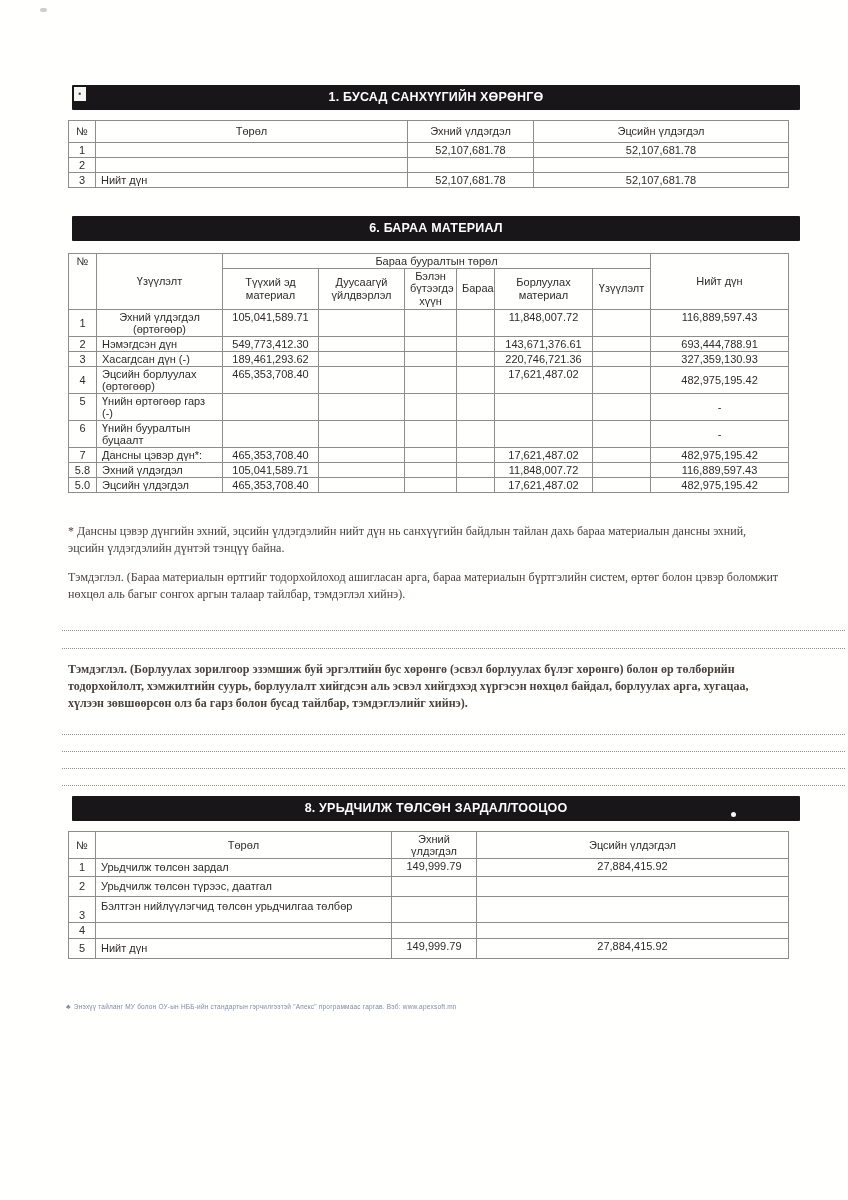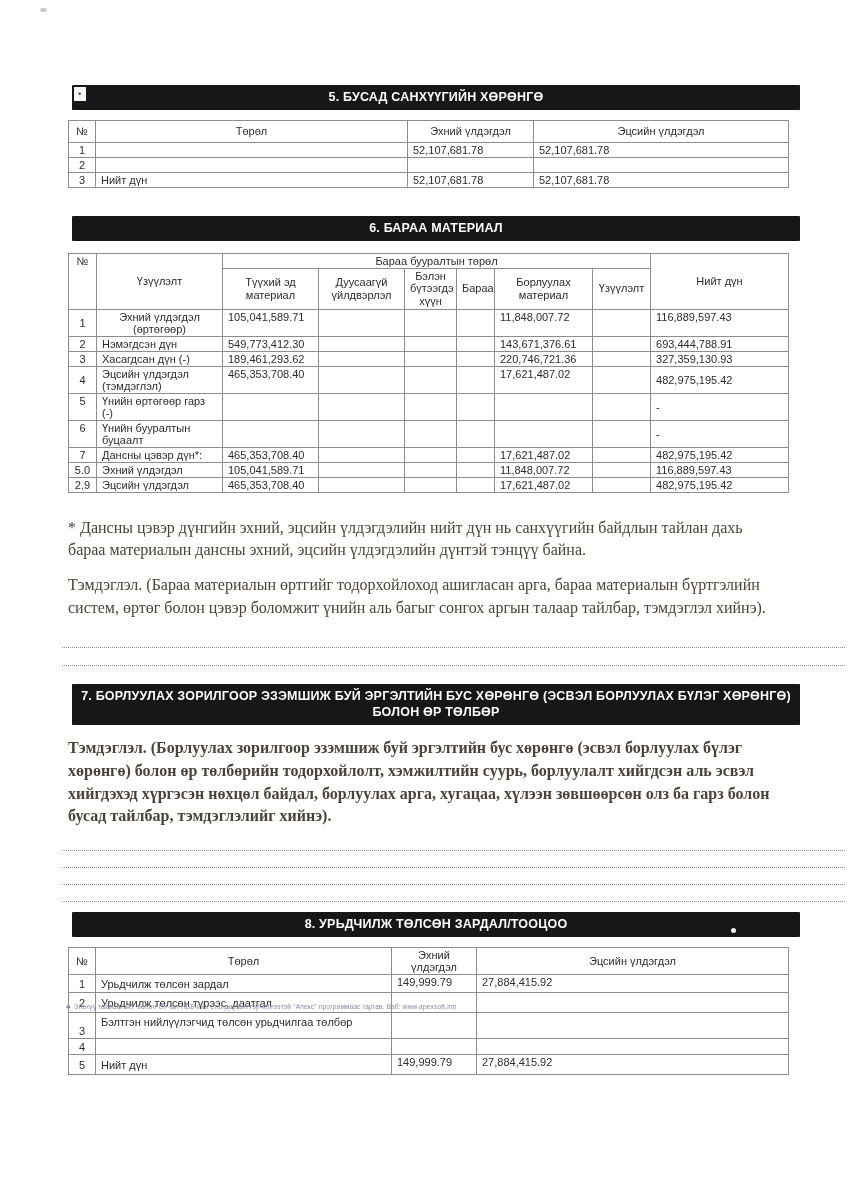--- a/index.html
+++ b/index.html
@@ -18,53 +18,53 @@
   .bar7{margin-top:18px;}
   .bar8{margin-top:10px;}
 
   table{border-collapse:collapse;margin-left:68px;width:720px;font-size:11px;color:#2e2c2a;table-layout:fixed;}
   td,th{border:1px solid #8d8d8b;padding:1px 5px;font-weight:normal;vertical-align:middle;
         overflow:hidden;box-sizing:border-box;}
   .t5{margin-top:10px;}
   .t6{margin-top:12px;}
   .t8{margin-top:10px;}
   .ctr{text-align:center;}
-  .num{text-align:left;white-space:nowrap;}
+  .num{text-align:center;white-space:nowrap;}
   .vtop{vertical-align:top;}
   .hrow td{height:22px;text-align:center;}
   .r15 td{height:15px;}
   .r26 td{height:26px;}
   .subhead td{height:36px;text-align:center;line-height:1.15;}
   .t8 .hrow td{height:24px;}
   .t8 .ra td{height:18px;}
   .t8 .rb td{height:20px;}
   .t8 .rc td{height:26px;vertical-align:top;padding-top:3px;}
   .t8 .rd td{height:16px;}
 
-  .note{margin:24px 0 0 68px;width:716px;font-family:"Liberation Serif",serif;font-size:16px;
+  .note{margin:30px 0 0 68px;width:716px;font-family:"Liberation Serif",serif;font-size:12px;
         color:#4a423d;line-height:1.42;}
   .note7{margin-top:12px;font-weight:bold;}
 
   .dotgroup1{margin-top:10px;}
   .dotline{margin-left:62px;width:783px;height:16px;border-bottom:1px dotted #8f8f8f;}
   .dotgroup1 .dotline{height:17px;}
 
   .footer{position:absolute;left:66px;top:1003px;font-size:6.5px;color:#8289a6;letter-spacing:.2px;
           display:flex;align-items:center;gap:3px;}
   .footer .logo{font-size:7px;color:#7d84a3;}
 </style>
 </head>
 <body>
 
 <div class="page">
   <div class="speck"></div>
 
   <div class="bar bar5">
     <span class="notch">▪</span>
-    <span>5. БУСАД САНХҮҮГИЙН ХӨРӨНГӨ</span>
+    <span>1. БУСАД САНХҮҮГИЙН ХӨРӨНГӨ</span>
   </div>
 
   <table class="t5">
     <colgroup>
         <col style="width:27px">
         <col style="width:312px">
         <col style="width:126px">
         <col style="width:255px">
       </colgroup>
     <tbody>
@@ -154,21 +154,21 @@
       <td class="num">189,461,293.62</td>
       <td></td>
       <td></td>
       <td></td>
       <td class="num">220,746,721.36</td>
       <td></td>
       <td class="num">327,359,130.93</td>
     </tr>
     <tr class="r26">
       <td class="ctr">4</td>
-      <td>Эцсийн үлдэгдэл (тэмдэглэл)</td>
+      <td>Эцсийн борлуулах (өртөгөөр)</td>
       <td class="num vtop">465,353,708.40</td>
       <td></td>
       <td></td>
       <td></td>
       <td class="num vtop">17,621,487.02</td>
       <td></td>
       <td class="num">482,975,195.42</td>
     </tr>
     <tr class="r26">
       <td class="ctr vtop">5</td>
@@ -197,55 +197,52 @@
       <td>Дансны цэвэр дүн*:</td>
       <td class="num">465,353,708.40</td>
       <td></td>
       <td></td>
       <td></td>
       <td class="num">17,621,487.02</td>
       <td></td>
       <td class="num">482,975,195.42</td>
     </tr>
     <tr class="r15">
-      <td class="ctr">5.0</td>
+      <td class="ctr">5.8</td>
       <td>Эхний үлдэгдэл</td>
       <td class="num">105,041,589.71</td>
       <td></td>
       <td></td>
       <td></td>
       <td class="num">11,848,007.72</td>
       <td></td>
       <td class="num">116,889,597.43</td>
     </tr>
     <tr class="r15">
-      <td class="ctr">2.9</td>
+      <td class="ctr">5.0</td>
       <td>Эцсийн үлдэгдэл</td>
       <td class="num">465,353,708.40</td>
       <td></td>
       <td></td>
       <td></td>
       <td class="num">17,621,487.02</td>
       <td></td>
       <td class="num">482,975,195.42</td>
     </tr>
   </tbody>
     </table>
 
   <p class="note">* Дансны цэвэр дүнгийн  эхний, эцсийн үлдэгдэлийн нийт дүн нь санхүүгийн байдлын тайлан дахь бараа материалын дансны эхний, эцсийн үлдэгдэлийн дүнтэй тэнцүү байна.</p>
-  <p class="note" style="margin-top:12px">Тэмдэглэл. (Бараа материалын өртгийг тодорхойлоход ашигласан арга, бараа материалын бүртгэлийн систем, өртөг болон цэвэр боломжит үнийн аль багыг сонгох аргын талаар тайлбар, тэмдэглэл хийнэ).</p>
+  <p class="note" style="margin-top:12px">Тэмдэглэл. (Бараа материалын өртгийг тодорхойлоход ашигласан арга, бараа материалын бүртгэлийн систем, өртөг болон цэвэр боломжит нөхцөл аль багыг сонгох аргын талаар тайлбар, тэмдэглэл хийнэ).</p>
 
   <div class="dotgroup1">
     <div class="dotline"></div>
     <div class="dotline"></div>
   </div>
 
-  <div class="bar bar7">
-    <span>7. БОРЛУУЛАХ ЗОРИЛГООР ЭЗЭМШИЖ БУЙ ЭРГЭЛТИЙН БУС ХӨРӨНГӨ (ЭСВЭЛ БОРЛУУЛАХ БҮЛЭГ ХӨРӨНГӨ) БОЛОН ӨР ТӨЛБӨР</span>
-  </div>
   <p class="note note7">Тэмдэглэл. (Борлуулах зорилгоор эзэмшиж буй эргэлтийн бус хөрөнгө (эсвэл борлуулах бүлэг хөрөнгө) болон өр төлбөрийн тодорхойлолт, хэмжилтийн суурь, борлуулалт хийгдсэн аль эсвэл хийгдэхэд хүргэсэн нөхцөл байдал, борлуулах арга, хугацаа, хүлээн зөвшөөрсөн олз ба гарз болон бусад тайлбар, тэмдэглэлийг хийнэ).</p>
 
   <div style="margin-top:6px">
     <div class="dotline"></div>
     <div class="dotline"></div>
     <div class="dotline"></div>
     <div class="dotline"></div>
   </div>
 
   <div class="bar bar8">

